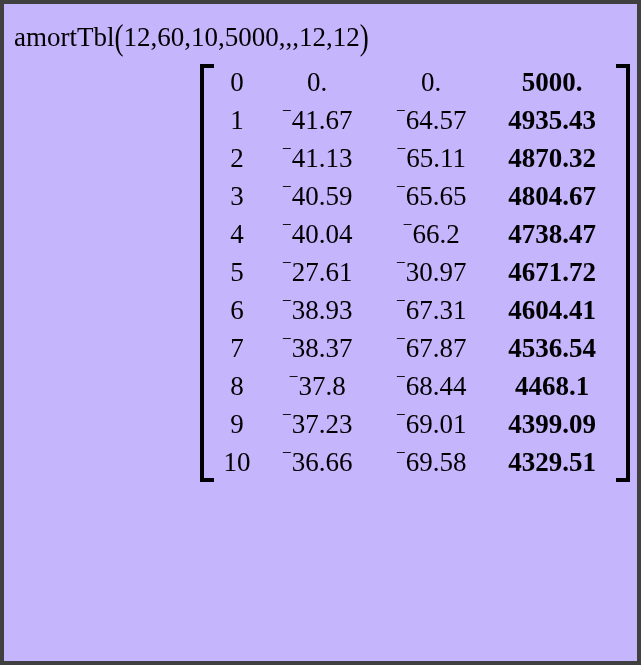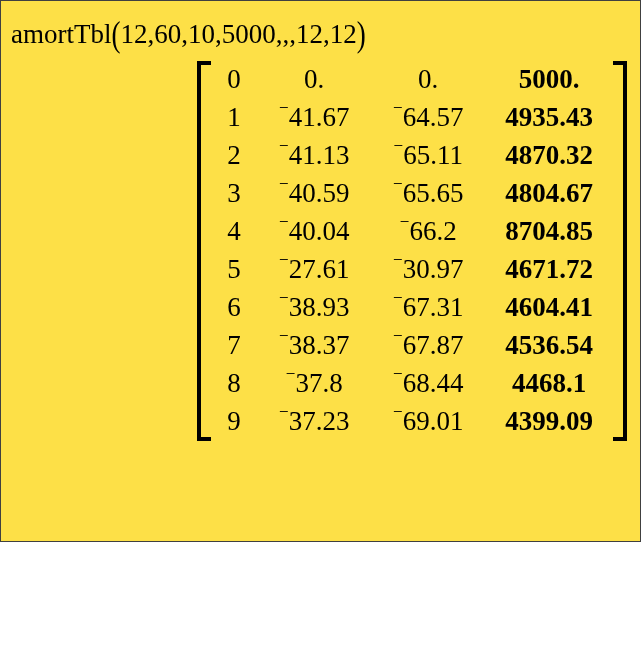--- a/index.html
+++ b/index.html
@@ -11,23 +11,23 @@
     width: 641px;
     height: 665px;
     font-family: "Liberation Serif", "DejaVu Serif", serif;
     color: #000000;
     position: relative;
     overflow: hidden;
   }
   #page {
     position: relative;
     width: 641px;
-    height: 542px;
-    background: #fde047;
-    border: 1px solid #404040;
+    height: 665px;
+    background: #c4b5fd;
+    border: 4px solid #404040;
     box-sizing: border-box;
   }
 
   
   .expression {
     position: absolute;
     left: 10px;
     top: 16px;
     font-size: 27px;
     line-height: 34px;
@@ -152,21 +152,21 @@
           <tr>
             <td class="c0"><span>3</span></td>
             <td class="c1"><span class="neg">⁻</span><span>40.59</span></td>
             <td class="c2"><span class="neg">⁻</span><span>65.65</span></td>
             <td class="c3"><span>4804.67</span></td>
           </tr>
           <tr>
             <td class="c0"><span>4</span></td>
             <td class="c1"><span class="neg">⁻</span><span>40.04</span></td>
             <td class="c2"><span class="neg">⁻</span><span>66.2</span></td>
-            <td class="c3"><span>8704.85</span></td>
+            <td class="c3"><span>4738.47</span></td>
           </tr>
           <tr>
             <td class="c0"><span>5</span></td>
             <td class="c1"><span class="neg">⁻</span><span>27.61</span></td>
             <td class="c2"><span class="neg">⁻</span><span>30.97</span></td>
             <td class="c3"><span>4671.72</span></td>
           </tr>
           <tr>
             <td class="c0"><span>6</span></td>
             <td class="c1"><span class="neg">⁻</span><span>38.93</span></td>
@@ -183,20 +183,26 @@
             <td class="c0"><span>8</span></td>
             <td class="c1"><span class="neg">⁻</span><span>37.8</span></td>
             <td class="c2"><span class="neg">⁻</span><span>68.44</span></td>
             <td class="c3"><span>4468.1</span></td>
           </tr>
           <tr>
             <td class="c0"><span>9</span></td>
             <td class="c1"><span class="neg">⁻</span><span>37.23</span></td>
             <td class="c2"><span class="neg">⁻</span><span>69.01</span></td>
             <td class="c3"><span>4399.09</span></td>
+          </tr>
+          <tr>
+            <td class="c0"><span>10</span></td>
+            <td class="c1"><span class="neg">⁻</span><span>36.66</span></td>
+            <td class="c2"><span class="neg">⁻</span><span>69.58</span></td>
+            <td class="c3"><span>4329.51</span></td>
           </tr>
         </tbody>
     </table>
     <div class="bracket right">
         <span class="foot"></span>
       </div>
   </div>
 
 </div>
 

